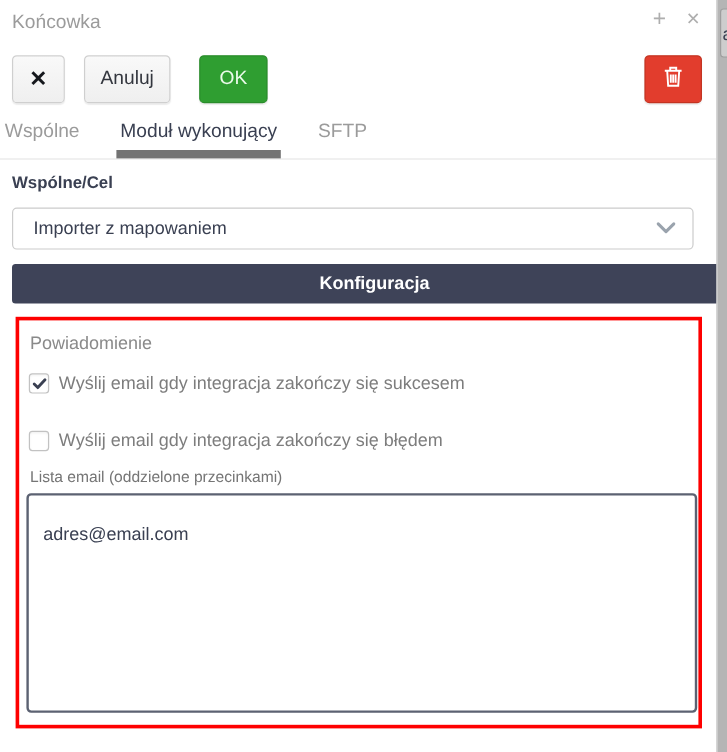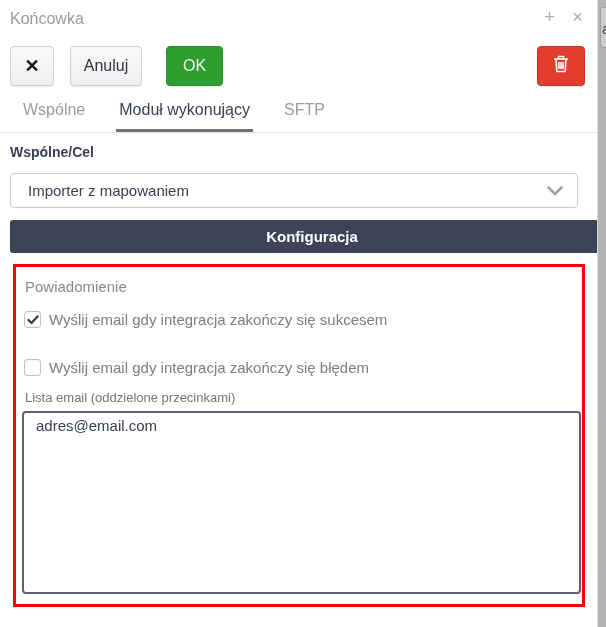--- a/index.html
+++ b/index.html
@@ -18,23 +18,23 @@
   .btn { position:absolute; top:46px; height:40px; border-radius:4px; border:1px solid #cfcfcf;
          background:linear-gradient(#f9f9f9,#efefef); box-shadow:0 1px 1px rgba(0,0,0,.08);
          display:flex; align-items:center; justify-content:center; cursor:pointer;
          font-family:"Liberation Sans",sans-serif; }
   .btn-close { left:10px; width:44px; font-size:18px; font-weight:bold; color:#15171c; }
   .btn-cancel { left:70px; width:72px; font-size:16px; color:#33363e; }
   .btn-ok { left:166px; width:57px; background:#2f9e31; border:1px solid #2a8c2b; color:#eafaea; font-size:16px; }
   .btn-delete { left:537px; width:48px; background:#e23d2d; border:1px solid #c33422; }
 
   
-  .tabs { position:absolute; left:0; top:101px; width:597px; height:32px; border-bottom:1px solid #e7e7e7; padding-left:20px; display:flex; }
+  .tabs { position:absolute; left:0; top:101px; width:597px; height:32px; border-bottom:1px solid #e7e7e7; padding-left:1px; display:flex; }
   .tab { font-size:16px; color:#9b9b9b; margin-right:28px; padding:0 3px 9px 3px; cursor:pointer; }
-  .tab.active { color:#3a4052; border-bottom:3px solid #737373;text-align:right; }
+  .tab.active { color:#3a4052; border-bottom:7px solid #737373;text-align:right; }
 
   
   .field-label { position:absolute; left:10px; top:144px; font-size:14px; font-weight:bold; color:#3a4052; }
   .select { position:absolute; left:10px; top:173px; width:568px; height:35px; border:1px solid #ccc; border-radius:4px;
             background:#fff; display:flex; align-items:center; padding:0 14px 0 17px; cursor:pointer; }
   .select-value { font-size:15px; color:#3a4052; flex:1; }
   .btn-config { position:absolute; left:10px; top:220px; width:604px; height:33px; background:#3e4358; border:none;
                 border-radius:3px; color:#fff; font-weight:bold; font-size:15px; cursor:pointer;
                 font-family:"Liberation Sans",sans-serif; }
 
@@ -44,21 +44,21 @@
   .chk-row { position:absolute; left:8px; display:flex; align-items:center; cursor:pointer; }
   .chk-row-1 { top:44px; }
   .chk-row-2 { top:92px; }
   .chk-box { width:17px; height:17px; border:1px solid #c2c2c2; border-radius:3px; background:#fff;
              box-shadow:inset 0 1px 2px rgba(0,0,0,.06); display:flex; align-items:center; justify-content:center; }
   .chk-box svg { display:none; }
   .chk-box.checked svg { display:block; }
   .chk-label { font-size:15px; color:#7d7d7d; margin-left:8px; }
   .emails-label { position:absolute; left:9px; top:123px; font-size:13px; color:#757575; }
   .emails-area { position:absolute; left:6px; top:144px; width:559px; height:183px; border:2px solid #5c6272;
-                 border-radius:4px; padding:4px 12px; font-size:15px; color:#3a4052; resize:none;
+                 border-radius:4px; padding:24px 12px; font-size:15px; color:#3a4052; resize:none;
                  font-family:"Liberation Sans",sans-serif; outline:none; background:#fff; }
 
   
   .bg-strip { position:absolute; left:597px; top:0; width:9px; height:627px; background:#b5b5b5; border-left:1px solid #d8d8d8; }
   .bg-box { position:absolute; left:2px; top:7px; width:12px; height:41px; background:#cdcdcd;
             border:1px solid #9e9e9e; border-radius:3px 0 0 3px; overflow:hidden; }
   .bg-box-text { position:absolute; left:1px; top:12px; font-size:15px; color:#3a4052; }
 
   .icon-svg { display:block; }
 </style>

